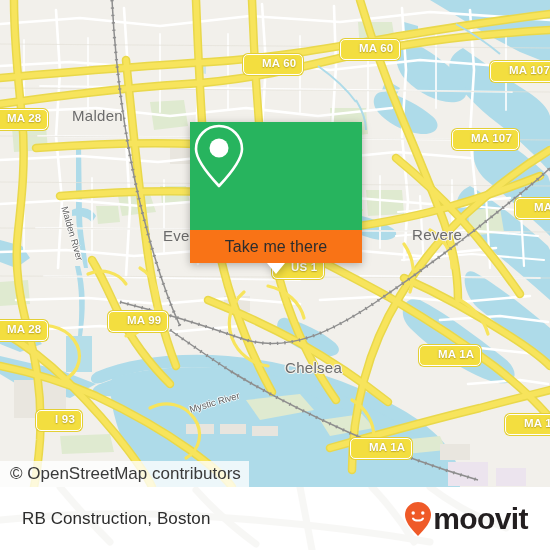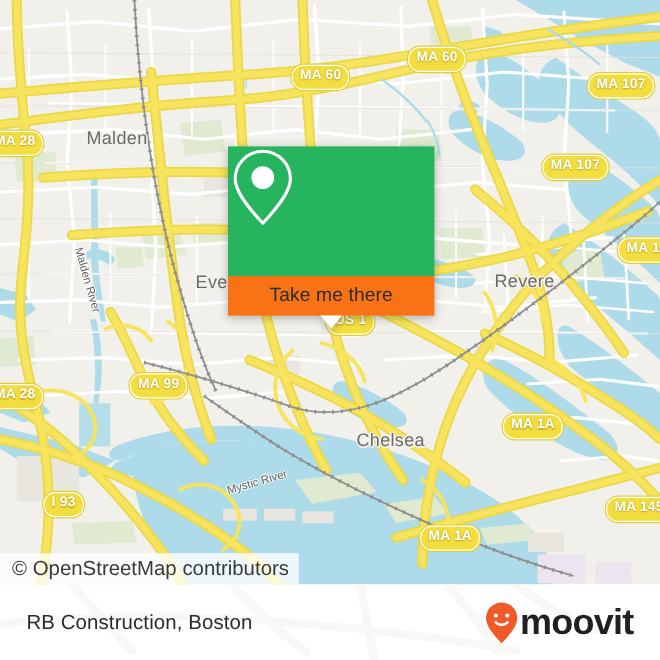--- a/index.html
+++ b/index.html
@@ -36,28 +36,28 @@
     text-shadow:
       1px 0 0 rgba(255,255,255,.85), -1px 0 0 rgba(255,255,255,.85),
       0 1px 0 rgba(255,255,255,.85), 0 -1px 0 rgba(255,255,255,.85);
   }
 
   
   .shield{
     position:absolute;
     background:#f3de3f;
     border:1.6px solid #ffffff;
-    border-radius:10px;
+    border-radius:5px;
     box-shadow:0 0 0 1px #e3cf35;
     color:#ffffff;
     font-family:"Liberation Sans", sans-serif;
     font-weight:bold;
     font-size:11.5px;
     line-height:1;
-    padding:3px 6px 4px 6px;
+    padding:3px 6px 4px 18px;
     white-space:nowrap;
     text-shadow:0 0 2px rgba(160,140,20,.55), 0 1px 1px rgba(150,130,20,.45);
     letter-spacing:.2px;
     text-align:right;
   }
 
   
   .popup{
     position:absolute;
     left:190px;top:122px;
@@ -350,21 +350,21 @@
       <g class="stream">
         <path d="M456,24 C470,32 486,42 500,54"></path>
         <path d="M318,66 C332,76 346,88 356,102"></path>
         <path d="M356,100 C362,110 366,120 366,130"></path>
       </g>
     </svg>
 
     <div class="city-label" style="left:72px;top:93px;margin-top:14px;">Malden</div>
     <div class="city-label" style="left:163px;top:227px;">Everett</div>
     <div class="city-label" style="left:412px;top:226px;">Revere</div>
-    <div class="city-label" style="left:285px;top:359px;margin-left:12px;">Chelsea</div>
+    <div class="city-label" style="left:285px;top:359px;">Chelsea</div>
 
     <div class="water-label" style="left:70px;top:205px;transform:rotate(74deg);transform-origin:left top;">Malden River</div>
     <div class="water-label" style="left:188px;top:404px;transform:rotate(-16deg);transform-origin:left top;">Mystic River</div>
 
     <div class="shield" style="left:243px;top:54px;">MA 60</div>
     <div class="shield" style="left:340px;top:39px;">MA 60</div>
     <div class="shield" style="left:490px;top:61px;">MA 107</div>
     <div class="shield" style="left:452px;top:129px;">MA 107</div>
     <div class="shield" style="left:-12px;top:109px;">MA 28</div>
     <div class="shield" style="left:515px;top:198px;">MA 1A</div>

